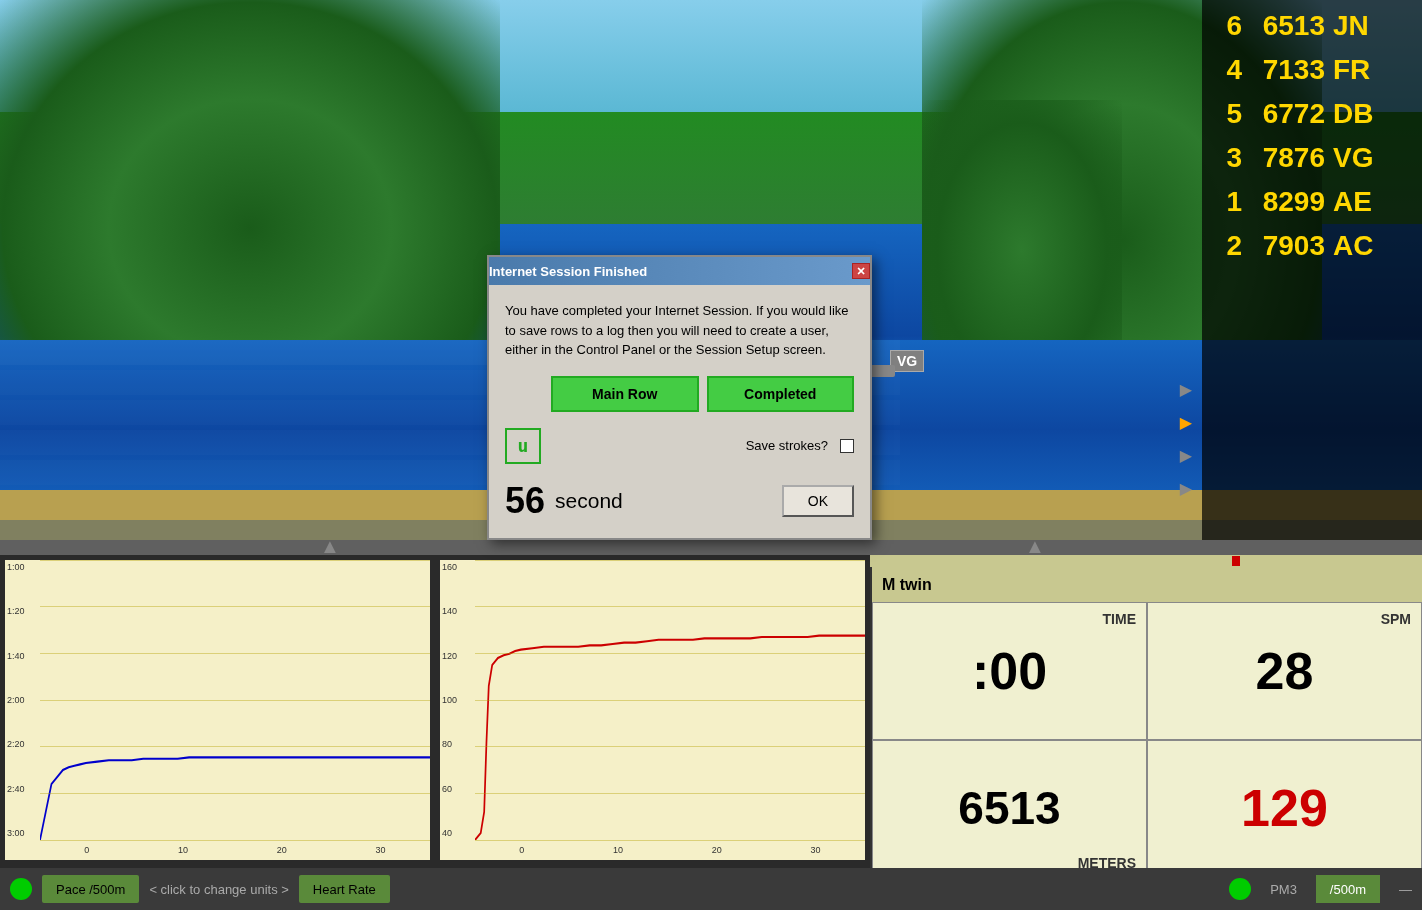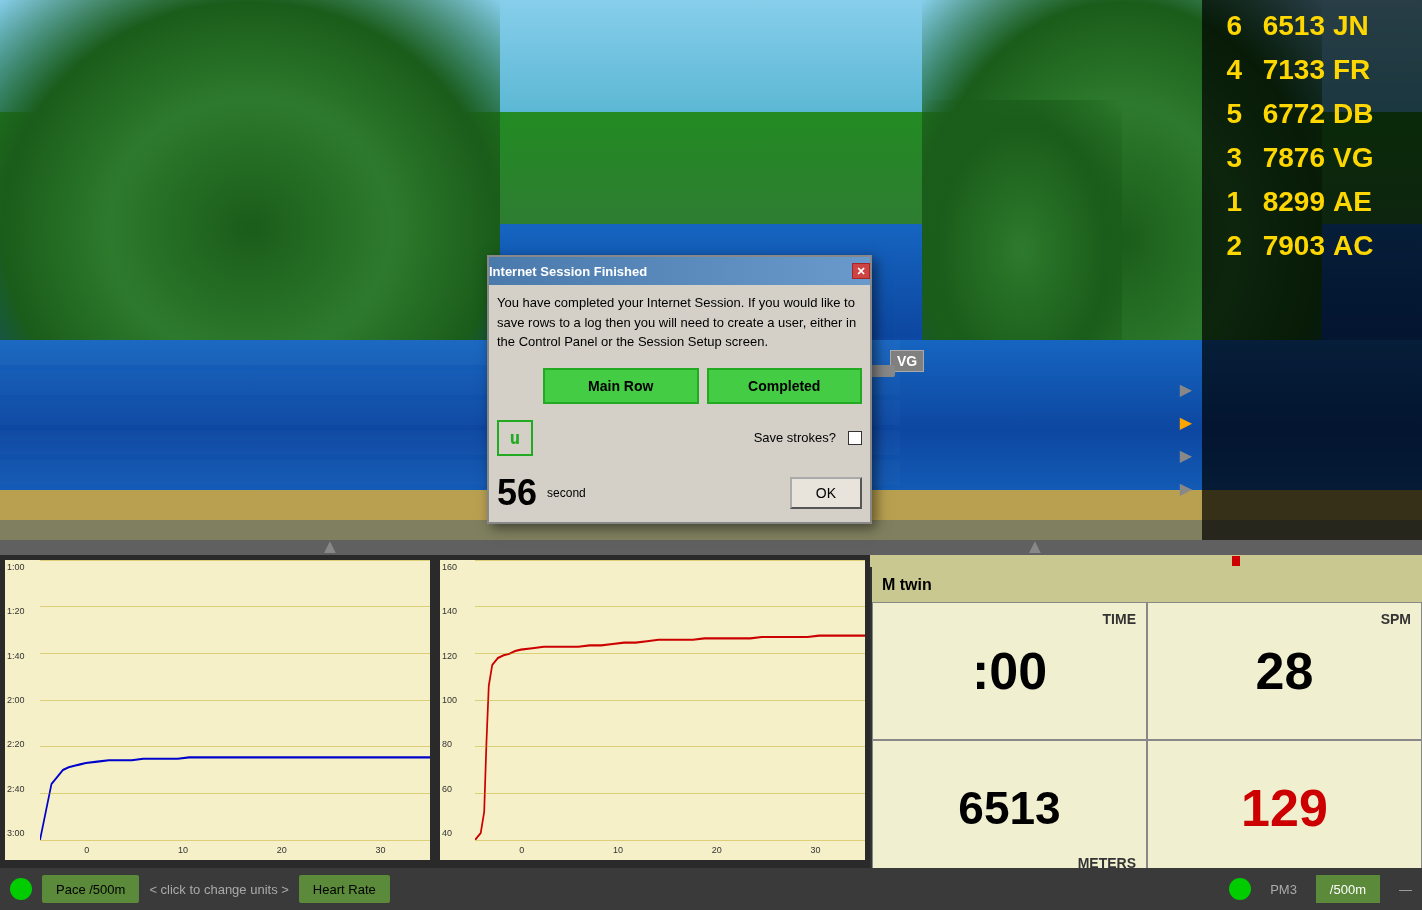--- a/index.html
+++ b/index.html
@@ -324,21 +324,21 @@
       height: 16px;
       cursor: pointer;
       display: flex;
       align-items: center;
       justify-content: center;
       color: white;
       font-size: 11px;
       font-weight: bold;
     }
     .dialog-body {
-      padding: 8px;
+      padding: 16px;
     }
     .dialog-message {
       font-size: 13px;
       color: #000;
       line-height: 1.5;
       margin-bottom: 16px;
     }
     .dialog-buttons-row {
       display: flex;
       gap: 8px;
@@ -394,21 +394,21 @@
       display: flex;
       align-items: center;
       gap: 10px;
     }
     .dialog-time-value {
       font-size: 36px;
       font-weight: bold;
       color: #000;
     }
     .dialog-time-unit {
-      font-size: 12px;
+      font-size: 21px;
       color: #000;
     }
     .dialog-ok-btn {
       background: #e8e4dc;
       border: 2px outset #aaa;
       padding: 6px 24px;
       font-size: 14px;
       cursor: pointer;
       margin-left: auto;
     }

